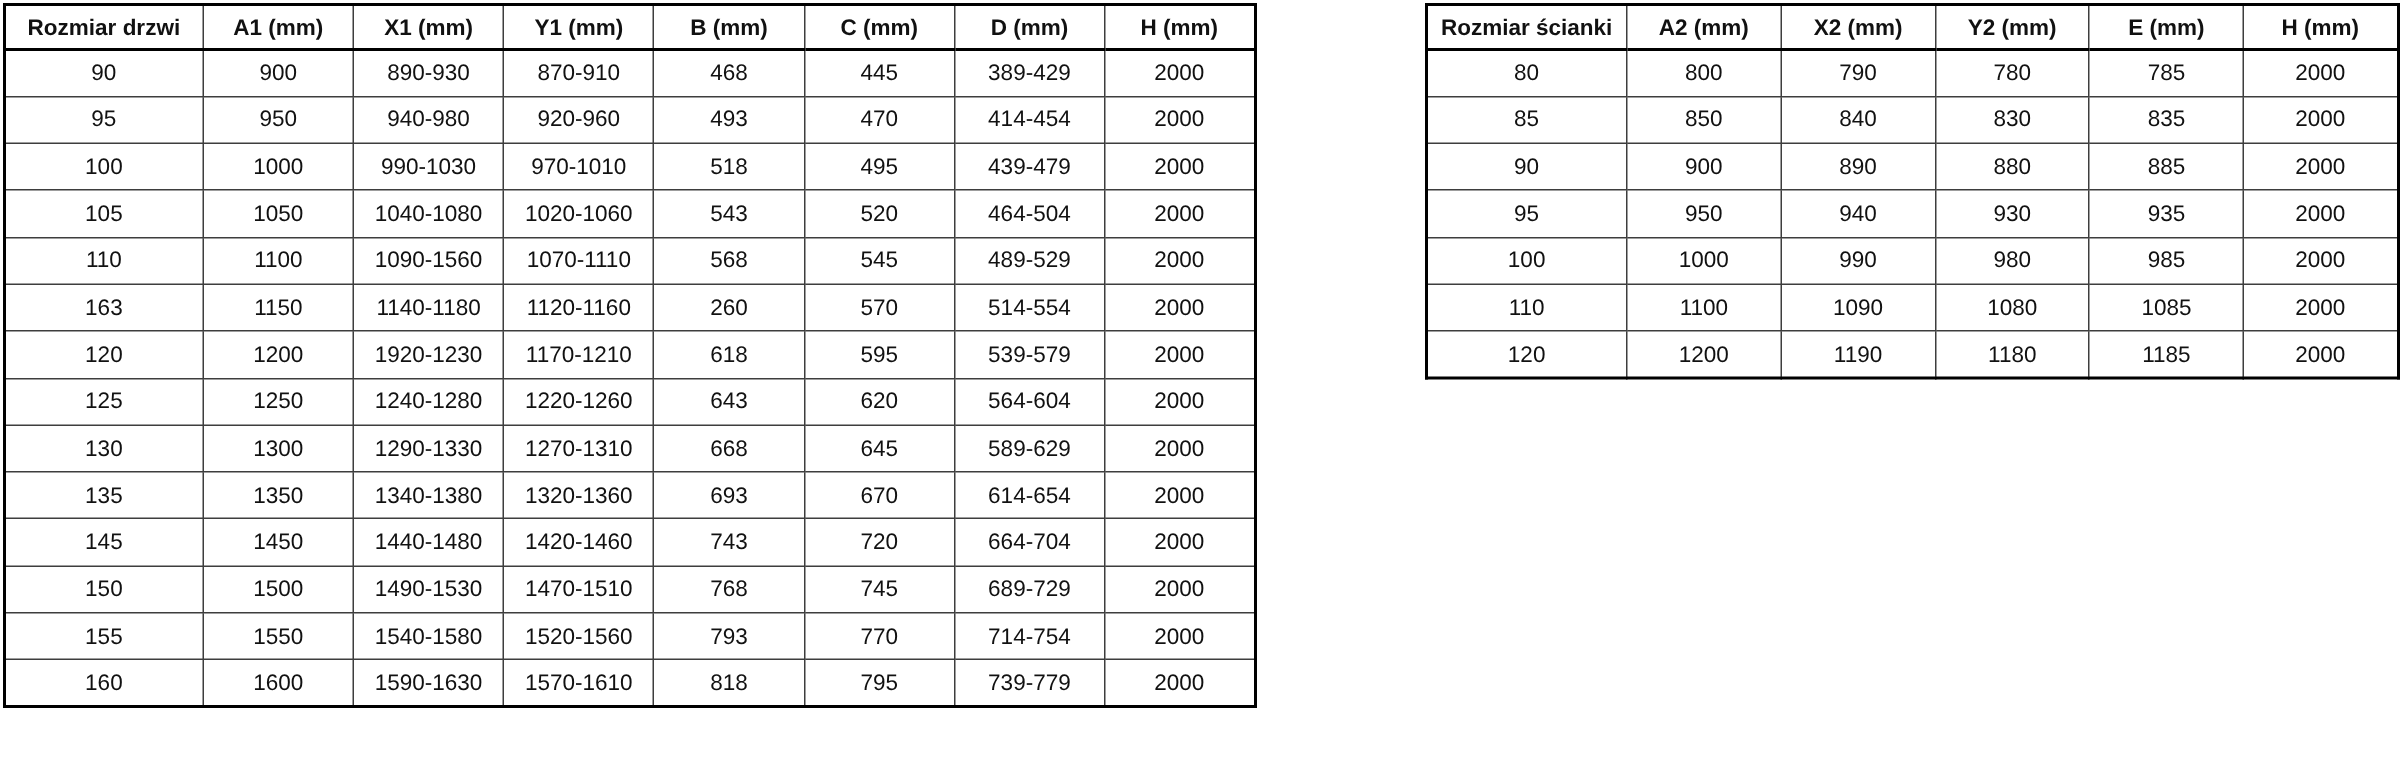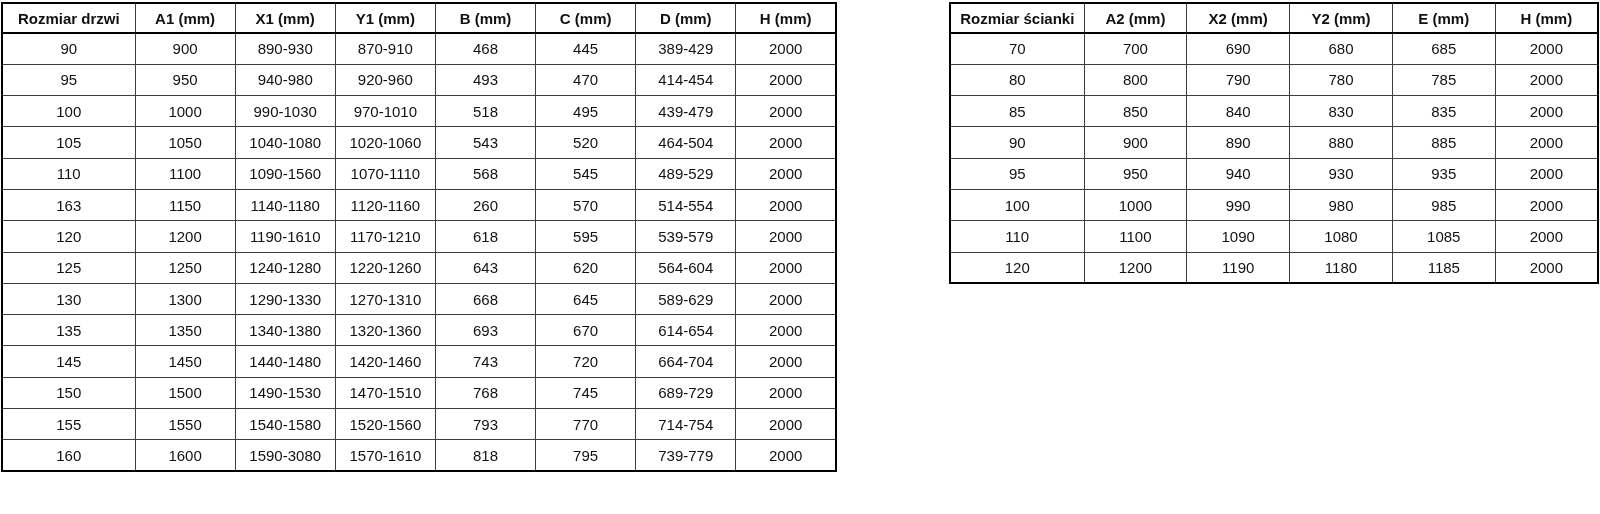--- a/index.html
+++ b/index.html
@@ -9,20 +9,21 @@
     background: #ffffff;
     font-family: "Liberation Sans", "DejaVu Sans", sans-serif;
     overflow: hidden;
   }
   .tables-wrap {
     display: flex;
     flex-direction: row;
     align-items: flex-start;
     gap: 112px;
     padding: 2px 0 0 1px;
+    justify-content: center;
   }
   table.spec-table {
     border-collapse: collapse;
     table-layout: fixed;
     background: #ffffff;
     border: 2px solid #000000;
   }
   table.spec-table th,
   table.spec-table td {
     border: 1.5px solid #3d3d3d;
@@ -122,21 +123,21 @@
           <td>1140-1180</td>
           <td>1120-1160</td>
           <td>260</td>
           <td>570</td>
           <td>514-554</td>
           <td>2000</td>
         </tr>
         <tr>
           <td>120</td>
           <td>1200</td>
-          <td>1190-1610</td>
+          <td>1920-1230</td>
           <td>1170-1210</td>
           <td>618</td>
           <td>595</td>
           <td>539-579</td>
           <td>2000</td>
         </tr>
         <tr>
           <td>125</td>
           <td>1250</td>
           <td>1240-1280</td>
@@ -192,21 +193,21 @@
           <td>1540-1580</td>
           <td>1520-1560</td>
           <td>793</td>
           <td>770</td>
           <td>714-754</td>
           <td>2000</td>
         </tr>
         <tr>
           <td>160</td>
           <td>1600</td>
-          <td>1590-3080</td>
+          <td>1590-1630</td>
           <td>1570-1610</td>
           <td>818</td>
           <td>795</td>
           <td>739-779</td>
           <td>2000</td>
         </tr>
       </tbody>
   </table>
 
   <table class="spec-table walls-table">
@@ -215,28 +216,20 @@
           <th>Rozmiar ścianki</th>
           <th>A2 (mm)</th>
           <th>X2 (mm)</th>
           <th>Y2 (mm)</th>
           <th>E (mm)</th>
           <th>H (mm)</th>
         </tr>
     </thead>
     <tbody>
         <tr>
-          <td>70</td>
-          <td>700</td>
-          <td>690</td>
-          <td>680</td>
-          <td>685</td>
-          <td>2000</td>
-        </tr>
-        <tr>
           <td>80</td>
           <td>800</td>
           <td>790</td>
           <td>780</td>
           <td>785</td>
           <td>2000</td>
         </tr>
         <tr>
           <td>85</td>
           <td>850</td>

